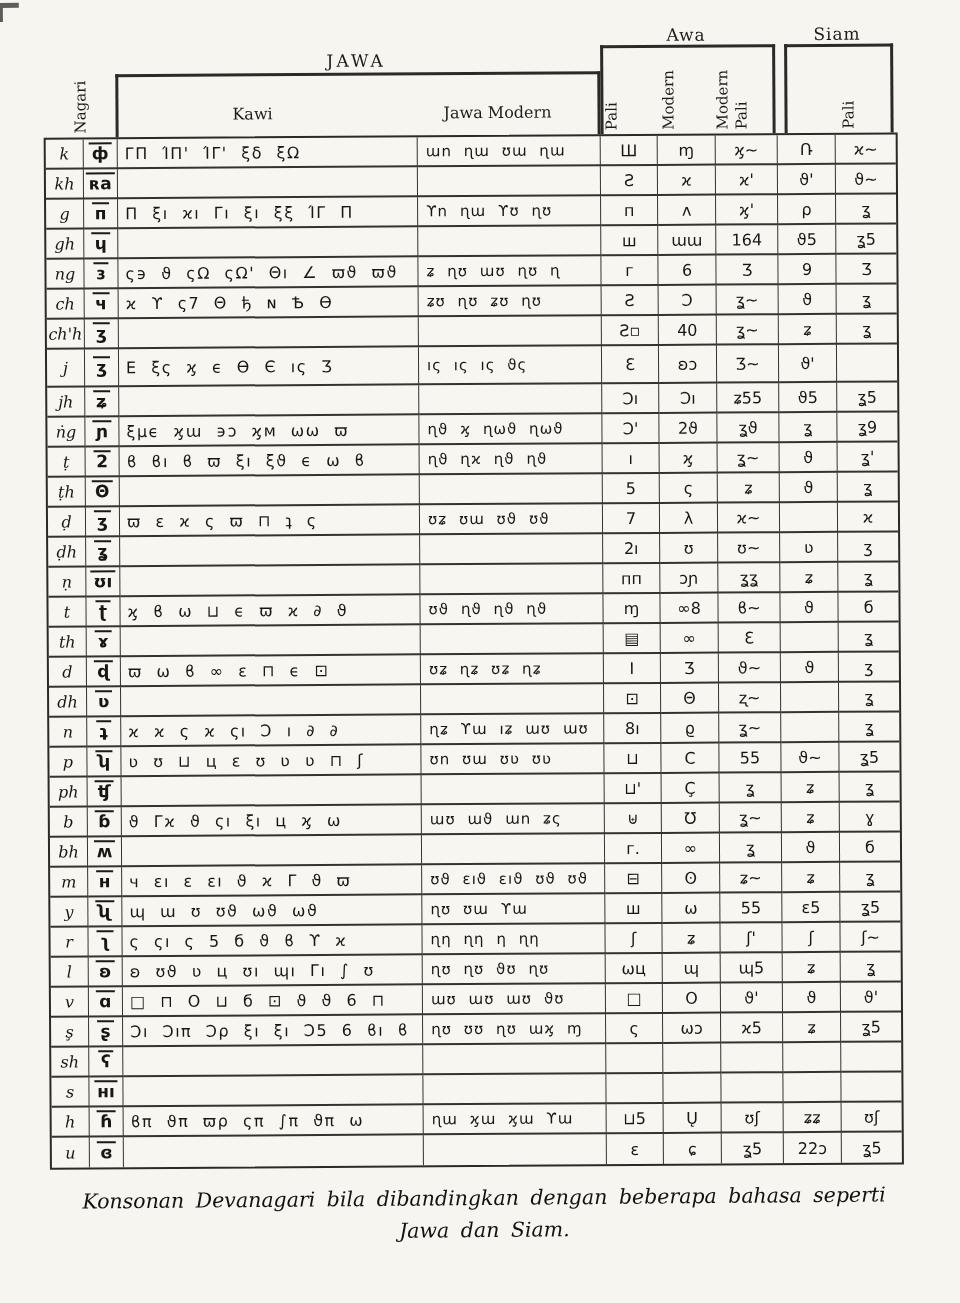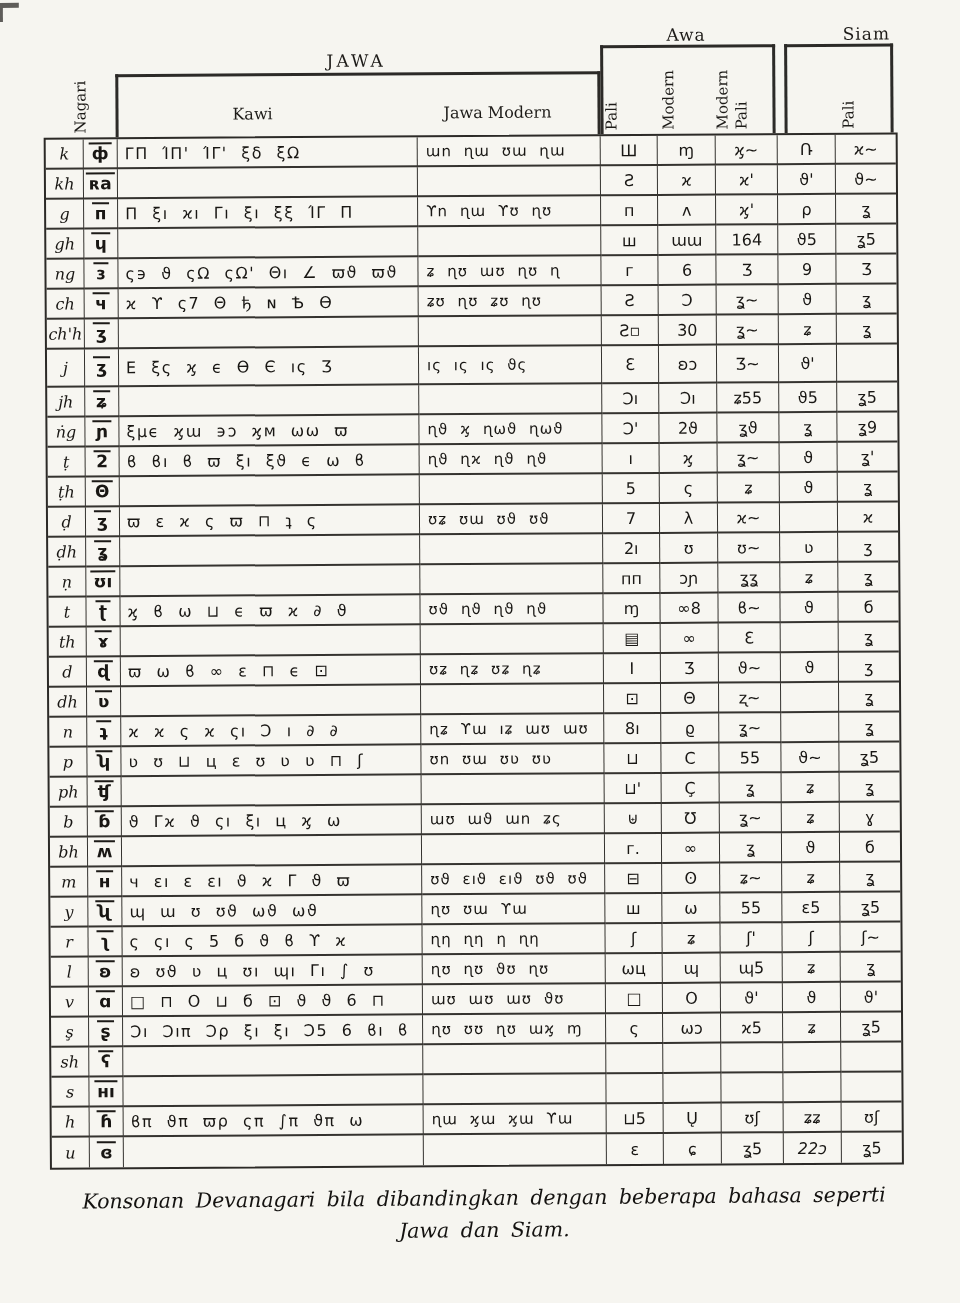--- a/index.html
+++ b/index.html
@@ -9,21 +9,21 @@
     font-family:"DejaVu Serif", serif;
     color:#1d1b18;
   }
   #sheet{position:absolute;inset:0;transform:rotate(-0.35deg);transform-origin:50% 40%;}
   .corner-mark{position:absolute;left:0;top:0;width:16px;height:14px;
     border-left:6px solid #3a3835;border-top:5px solid #3a3835;opacity:.8;}
   
   .grouptitle{position:absolute;text-align:center;font-size:17px;letter-spacing:1px;}
   #jawa-title{left:118px;width:482px;top:50px;letter-spacing:3px;}
   #awa-title{left:603px;width:172px;top:26px;}
-  #siam-title{left:787px;width:106px;top:26px;text-align:right;}
+  #siam-title{left:787px;width:106px;top:26px;}
   .bracket{position:absolute;border:0 solid #2c2a27;border-top-width:3px;
     border-left-width:3px;border-right-width:3px;}
   #jawa-bracket{left:118px;top:72px;width:479px;height:62px;}
   #awa-bracket{left:603px;top:46px;width:169px;height:88px;}
   #siam-bracket{left:787px;top:46px;width:103px;height:88px;}
   .subtitle{position:absolute;font-size:16px;text-align:center;}
   #kawi-label{left:140px;width:230px;top:103px;}
   #jm-label{left:400px;width:200px;top:103px;}
   .vlabel{position:absolute;font-size:15px;white-space:nowrap;
     transform:rotate(-90deg);transform-origin:left bottom;line-height:18px;height:18px;}
@@ -147,21 +147,21 @@
       <div class="cell c-sm">ʓ~</div>
       <div class="cell c-sm">ϑ</div>
       <div class="cell c-sm last">ʓ</div>
       <div class="cell c-label">ch'h</div>
       <div class="cell c-nagari">
         <span class="bar">ʒ</span>
       </div>
       <div class="cell c-kawi"></div>
       <div class="cell c-jm"></div>
       <div class="cell c-sm">Ƨ▫</div>
-      <div class="cell c-sm">30</div>
+      <div class="cell c-sm">40</div>
       <div class="cell c-sm">ʓ~</div>
       <div class="cell c-sm">ʑ</div>
       <div class="cell c-sm last">ʓ</div>
       <div class="cell c-label tall">j</div>
       <div class="cell c-nagari tall">
         <span class="bar">ʒ</span>
       </div>
       <div class="cell c-kawi tall">Ε ξς ϗ ϵ Ѳ Є ıς Ʒ</div>
       <div class="cell c-jm tall">ıς ıς ıς ϑς</div>
       <div class="cell c-sm tall">Ɛ</div>
@@ -446,21 +446,21 @@
       <div class="cell c-sm last">ʊʃ</div>
       <div class="cell c-label" style="border-bottom: none;">u</div>
       <div class="cell c-nagari" style="border-bottom: none;">
         <span class="bar">ɞ</span>
       </div>
       <div class="cell c-kawi" style="border-bottom: none;"></div>
       <div class="cell c-jm" style="border-bottom: none;"></div>
       <div class="cell c-sm" style="border-bottom: none;">ɛ</div>
       <div class="cell c-sm" style="border-bottom: none;">ɕ</div>
       <div class="cell c-sm" style="border-bottom: none;">ʓ5</div>
-      <div class="cell c-sm" style="border-bottom: none; font-style: italic;">22ɔ</div>
+      <div class="cell c-sm" style="border-bottom: none;">22ɔ</div>
       <div class="cell c-sm last" style="border-bottom: none;">ʓ5</div>
     </div>
 
   <div id="caption">
     <div>Konsonan Devanagari bila dibandingkan dengan beberapa bahasa seperti</div>
     <div>Jawa dan Siam.</div>
   </div>
 </div>
 
 </body></html>

